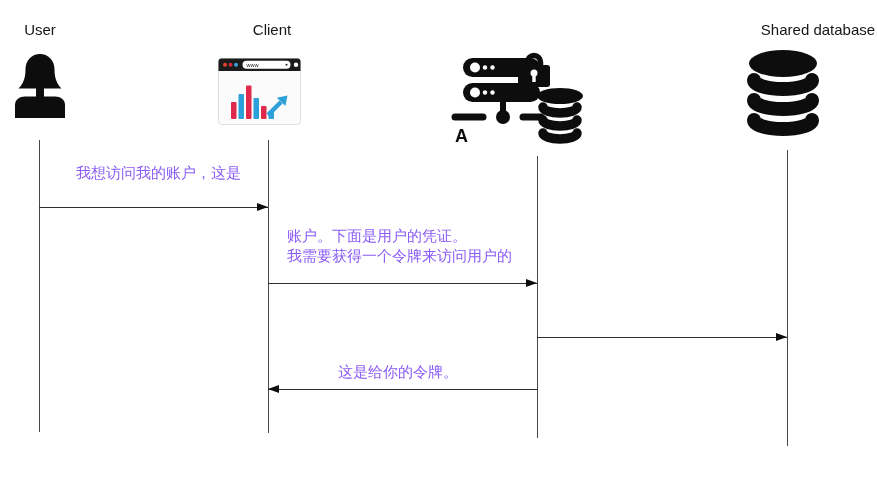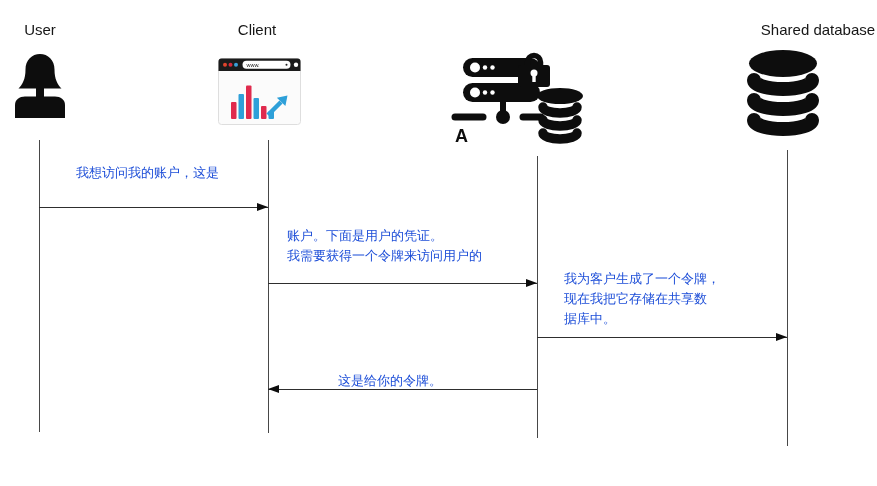--- a/index.html
+++ b/index.html
@@ -13,21 +13,21 @@
   .actor-label{
     position:absolute;top:21px;height:18px;
     font-size:15px;color:#161616;text-align:center;
     line-height:18px;
   }
   .icon{position:absolute;}
   .lifeline{
     position:absolute;width:1px;background:#474747;
   }
   .msg-text{
-    position:absolute;font-size:13px;line-height:20px;color:#1d4ed8;
+    position:absolute;font-size:15px;line-height:20px;color:#8b5cf6;
     white-space:nowrap;
   }
   .arrow{position:absolute;height:9px;}
   .arrow-line{
     position:absolute;left:0;right:0;top:4px;height:1.4px;background:#2e2e2e;
   }
   .head-right{
     position:absolute;right:0;top:0;width:0;height:0;
     border-top:4.5px solid transparent;border-bottom:4.5px solid transparent;
     border-left:11px solid #0d0d0d;
@@ -37,21 +37,21 @@
     border-top:4.5px solid transparent;border-bottom:4.5px solid transparent;
     border-right:11px solid #0d0d0d;
   }
 </style>
 </head>
 <body>
 
 <div id="canvas">
 
   <div class="actor-label" style="left:0px;width:80px">User</div>
-  <div class="actor-label" style="left:217px;width:80px">Client</div>
+  <div class="actor-label" style="left:232px;width:80px">Client</div>
   <div class="actor-label" style="left:728px;width:180px">Shared database</div>
 
   <svg class="icon" style="left:12px;top:54px" width="56" height="64" viewBox="0 0 56 64">
     <path fill="#0d0d0d" d="M28,0 C20,0 13.5,6 13.5,15.5 C13.5,25 10.5,30.5 6.5,34.5 L49.5,34.5 C45.5,30.5 42.5,25 42.5,15.5 C42.5,6 36,0 28,0 Z"></path>
     <rect fill="#0d0d0d" x="24" y="29" width="8" height="14"></rect>
     <path fill="#0d0d0d" d="M3,64 L3,51 C3,45.5 7.5,42.5 13,42.5 L43,42.5 C48.5,42.5 53,45.5 53,51 L53,64 Z"></path>
   </svg>
 
   <svg class="icon" style="left:218px;top:58px" width="83" height="67" viewBox="0 0 83 67">
     <rect x="0.5" y="0.5" width="82" height="66" rx="3" fill="#fbfbfb" stroke="#dedede"></rect>
@@ -131,31 +131,26 @@
 
   <div class="msg-text" style="left:287px;top:226px">
     <div>账户。下面是用户的凭证。</div>
     <div>我需要获得一个令牌来访问用户的</div>
   </div>
   <div class="arrow" style="left:268px;top:278.5px;width:269px">
     <div class="arrow-line"></div>
     <div class="head-right"></div>
   </div>
 
-  <div class="msg-text" style="left:564px;top:269px">
-    <div>我为客户生成了一个令牌，</div>
-    <div>现在我把它存储在共享数</div>
-    <div>据库中。</div>
-  </div>
   <div class="arrow" style="left:537px;top:332.5px;width:250px">
     <div class="arrow-line"></div>
     <div class="head-right"></div>
   </div>
 
-  <div class="msg-text" style="left:338px;top:371px">
+  <div class="msg-text" style="left:338px;top:362px">
     <div>这是给你的令牌。</div>
   </div>
   <div class="arrow" style="left:268px;top:384.5px;width:269px">
     <div class="arrow-line"></div>
     <div class="head-left"></div>
   </div>
 
 </div>
 
 </body></html>

